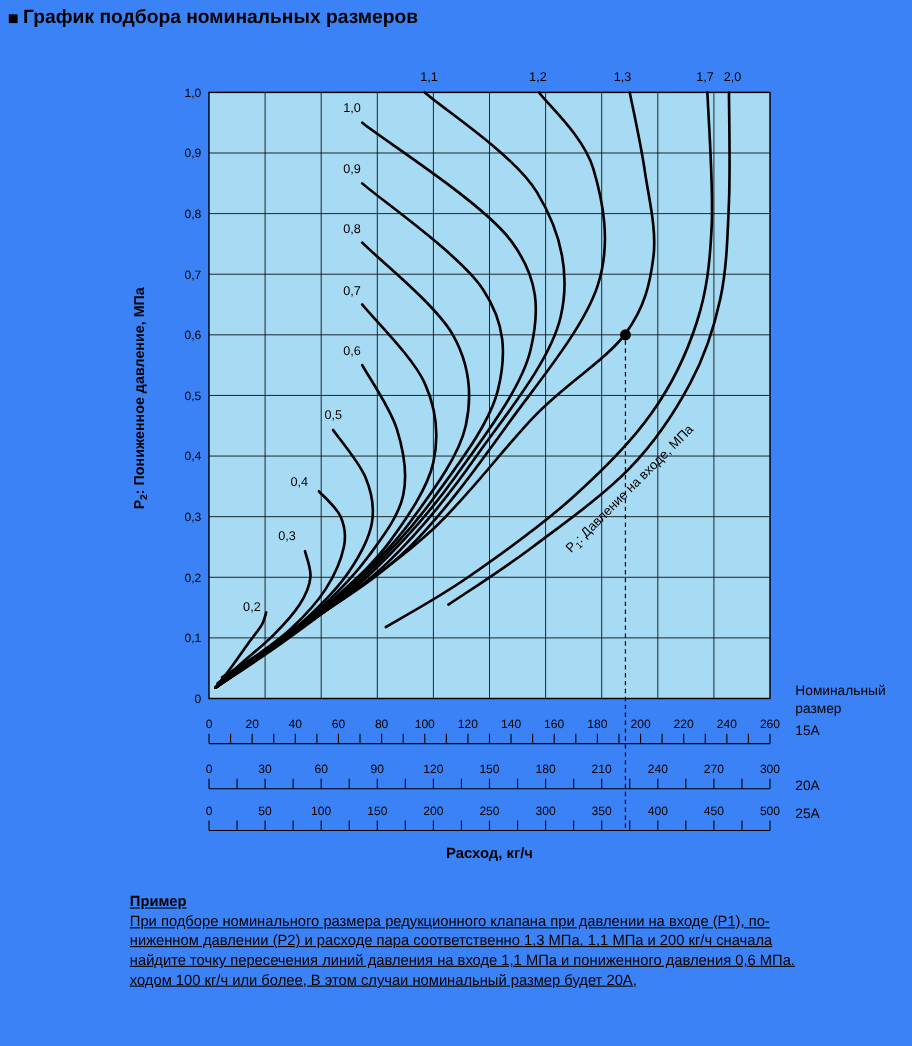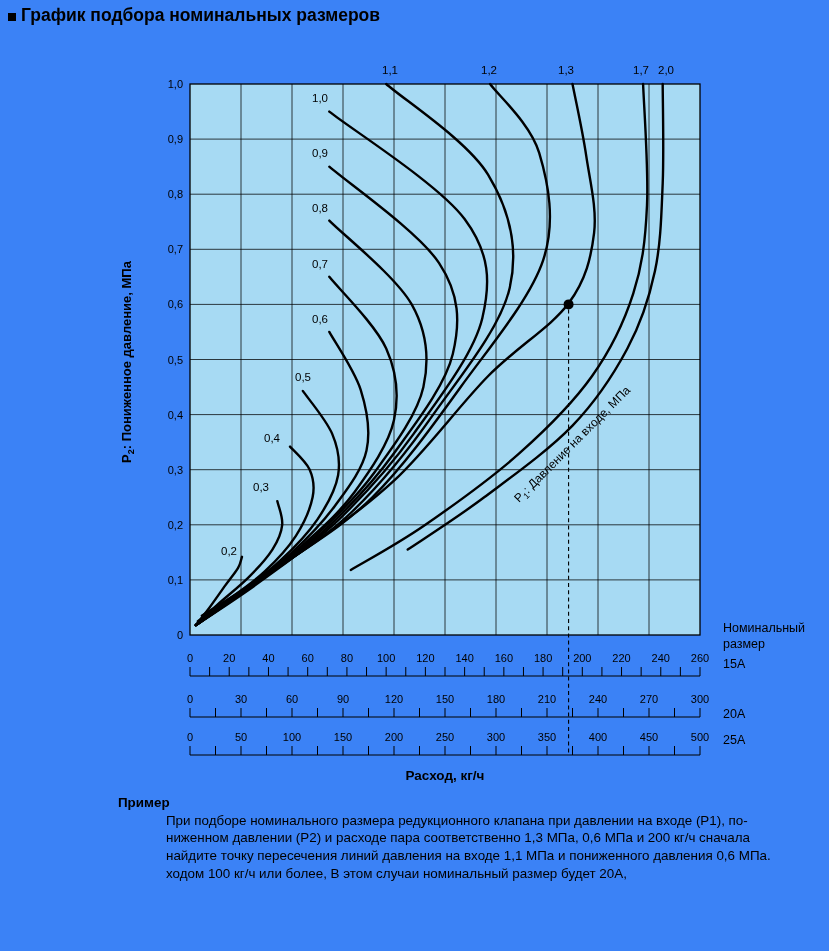--- a/index.html
+++ b/index.html
@@ -2,23 +2,23 @@
 <html><head>
 <meta charset="utf-8">
 <style>
   html,body{margin:0;padding:0;background:#fff;}
   .page{position:relative;width:829px;height:951px;background:#3b82f6;overflow:hidden;
         font-family:"Liberation Sans",sans-serif;color:#000;padding-left:44px;}
   .title-row{position:absolute;left:8px;top:5px;display:flex;align-items:center;gap:5px;}
   .title-bullet{width:8px;height:8px;background:#000;flex:0 0 auto;margin-top:3px;}
   .title-text{font-size:17.5px;font-weight:bold;white-space:nowrap;}
   #chart-svg{position:absolute;left:0;top:0;}
-  .example{position:absolute;left:118px;top:794px;width:700px;font-size:13.4px;line-height:17.7px;}
+  .example{position:absolute;left:118px;top:811px;width:700px;font-size:13.4px;line-height:17.7px;text-decoration:underline;}
   .example .ex-heading{font-weight:bold;}
-  .example .ex-line{white-space:nowrap;margin-left:48px;}
+  .example .ex-line{white-space:nowrap;}
   svg text{font-family:"Liberation Sans",sans-serif;fill:#000;}
 </style>
 </head>
 <body>
 
 <div class="page">
 
   <div class="title-row">
     <span class="title-bullet"></span>
     <span class="title-text">График подбора номинальных размеров</span>
@@ -201,19 +201,19 @@
       <text x="723" y="744" font-size="12.5">25А</text>
       <text x="723" y="632" font-size="12.5">Номинальный</text>
       <text x="723" y="648" font-size="12.5">размер</text>
       <text x="445" y="780" text-anchor="middle" font-size="13.5" font-weight="bold">Расход, кг/ч</text>
     </svg>
 
   <div class="example">
     <div class="ex-heading">Пример</div>
     <div>
         <div class="ex-line">При подборе номинального размера редукционного клапана при давлении на входе (Р1), по-</div>
-        <div class="ex-line">ниженном давлении (Р2) и расходе пара соответственно 1,3 МПа, 0,6 МПа и 200 кг/ч сначала</div>
+        <div class="ex-line">ниженном давлении (Р2) и расходе пара соответственно 1,3 МПа, 1,1 МПа и 200 кг/ч сначала</div>
         <div class="ex-line">найдите точку пересечения линий давления на входе 1,1 МПа и пониженного давления 0,6 МПа.</div>
         <div class="ex-line">ходом 100 кг/ч или более, В этом случаи номинальный размер будет 20А,</div>
       </div>
   </div>
 
 </div>
 
 </body></html>

